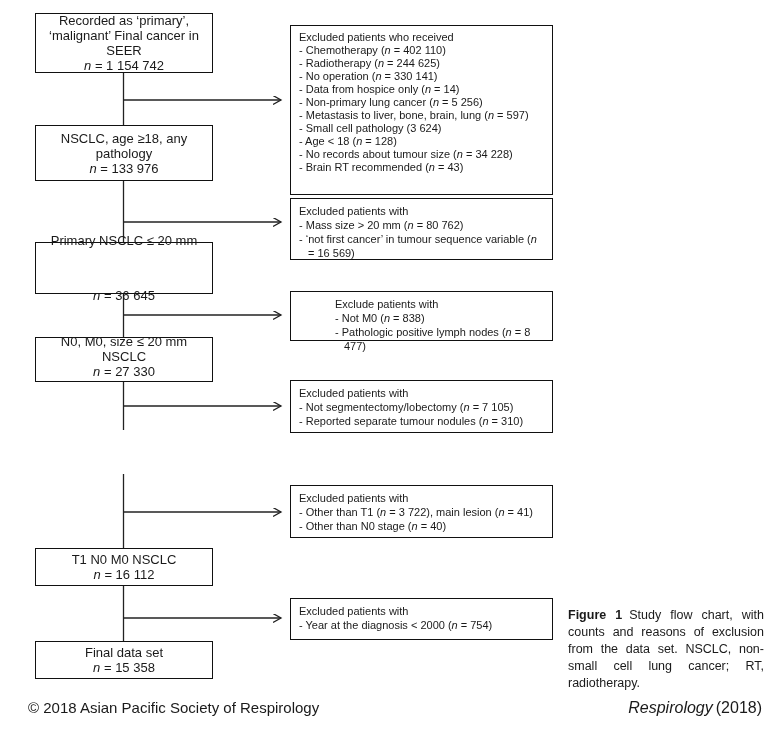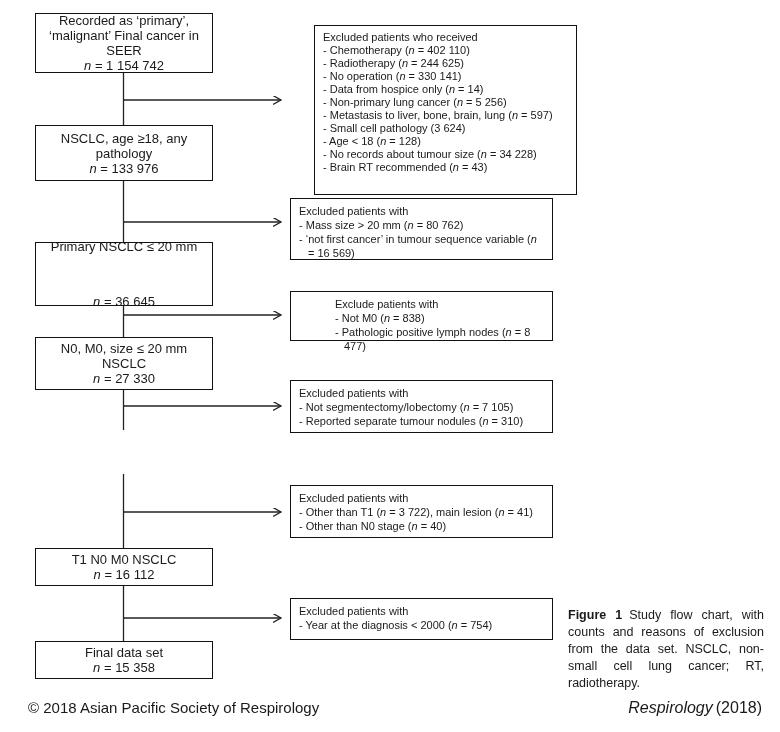--- a/index.html
+++ b/index.html
@@ -107,42 +107,42 @@
     <div>Recorded as ‘primary’,</div>
     <div>‘malignant’ Final cancer in SEER</div>
     <div><i>n</i> = 1 154 742</div>
   </div>
 
   <div class="fbox main-box" style="top:125px; height:56px;">
     <div>NSCLC, age ≥18, any pathology</div>
     <div><i>n</i> = 133 976</div>
   </div>
 
-  <div class="fbox main-box" style="top:242px; height:64px;gap:40px;">
+  <div class="fbox main-box" style="top:242px; height:52px;gap:40px;">
     <div>Primary NSCLC ≤ 20 mm</div>
     <div><i>n</i> = 36 645</div>
   </div>
 
-  <div class="fbox main-box" style="top:337px; height:53px;">
+  <div class="fbox main-box" style="top:337px; height:45px;justify-content:flex-end;">
     <div>N0, M0, size ≤ 20 mm NSCLC</div>
     <div><i>n</i> = 27 330</div>
   </div>
 
 
   <div class="fbox main-box" style="top:548px; height:38px;">
     <div>T1 N0 M0 NSCLC</div>
     <div><i>n</i> = 16 112</div>
   </div>
 
   <div class="fbox main-box" style="top:641px; height:38px;">
     <div>Final data set</div>
     <div><i>n</i> = 15 358</div>
   </div>
 
-  <div class="fbox exc-box" style="top:25px; height:170px;margin-left:24px;">
+  <div class="fbox exc-box" style="top:25px; height:170px;">
     <div class="exc-title">Excluded patients who received</div>
     <div class="exc-item">- Chemotherapy (<i>n</i> = 402 110)</div>
     <div class="exc-item">- Radiotherapy (<i>n</i> = 244 625)</div>
     <div class="exc-item">- No operation (<i>n</i> = 330 141)</div>
     <div class="exc-item">- Data from hospice only (<i>n</i> = 14)</div>
     <div class="exc-item">- Non-primary lung cancer (<i>n</i> = 5 256)</div>
     <div class="exc-item">- Metastasis to liver, bone, brain, lung (<i>n</i> = 597)</div>
     <div class="exc-item">- Small cell pathology (3 624)</div>
     <div class="exc-item">- Age &lt; 18 (<i>n</i> = 128)</div>
     <div class="exc-item">- No records about tumour size (<i>n</i> = 34 228)</div>

